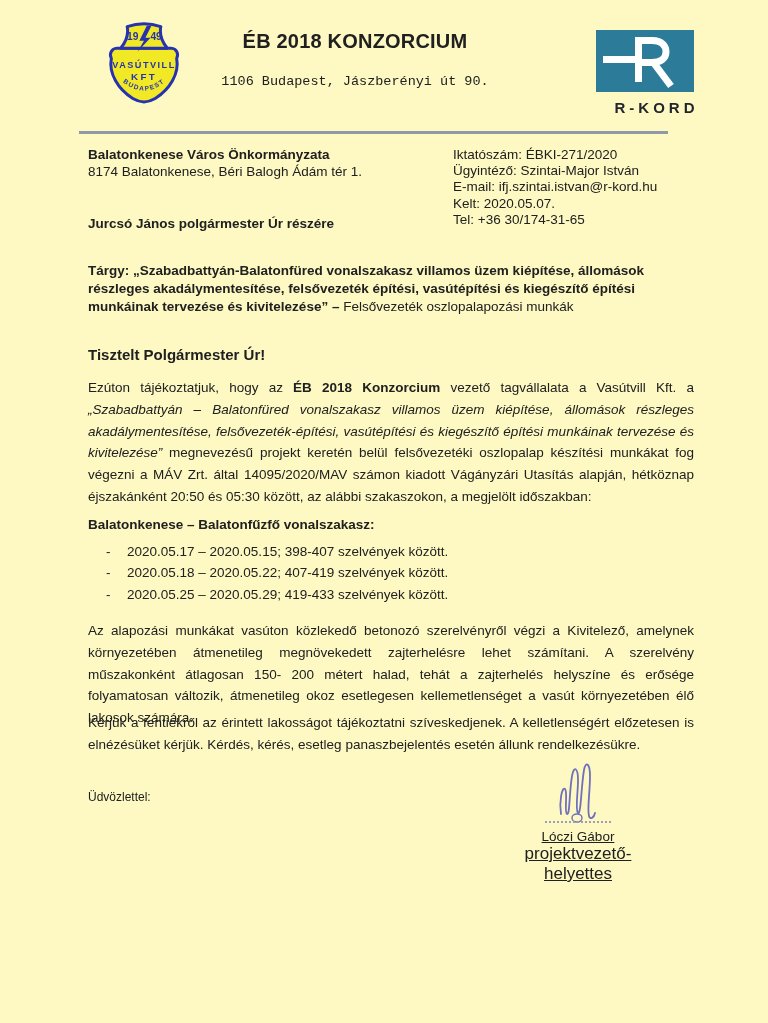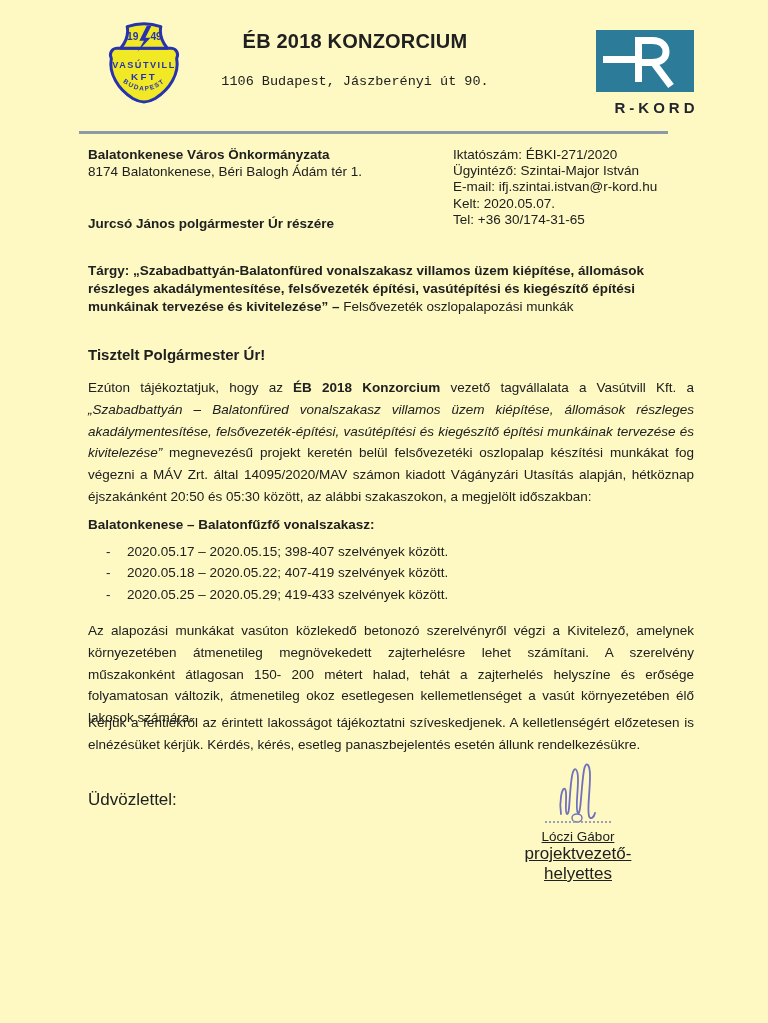--- a/index.html
+++ b/index.html
@@ -57,21 +57,21 @@
   .p3 { top:712px; }
   .b { font-weight:bold; }
   .i { font-style:italic; }
 
   .section-heading { position:absolute; left:88px; top:517px; font-size:13.5px; font-weight:bold; }
   .schedule { position:absolute; left:106px; top:541px; font-size:13.5px; line-height:21.3px; }
   .sch-row { display:flex; }
   .sch-dash { width:21px; }
 
   
-  .greeting { position:absolute; left:88px; top:790px; font-size:17px; }
+  .greeting { position:absolute; left:88px; top:790px; font-size:12px; }
   .sig-block { position:absolute; left:500px; top:758px; width:156px; text-align:center;text-decoration:underline; }
   .sig-scribble { display:block; margin:0 auto; }
   .sig-dots {
     width:66px; margin:-7px auto 0 auto;
     border-bottom:2px dotted #9aa0b5; height:1px; position:relative;
   }
   .sig-name { margin-top:6px; font-size:13.5px; }
   .sig-title { font-size:17px; }
 </style>
 </head>

